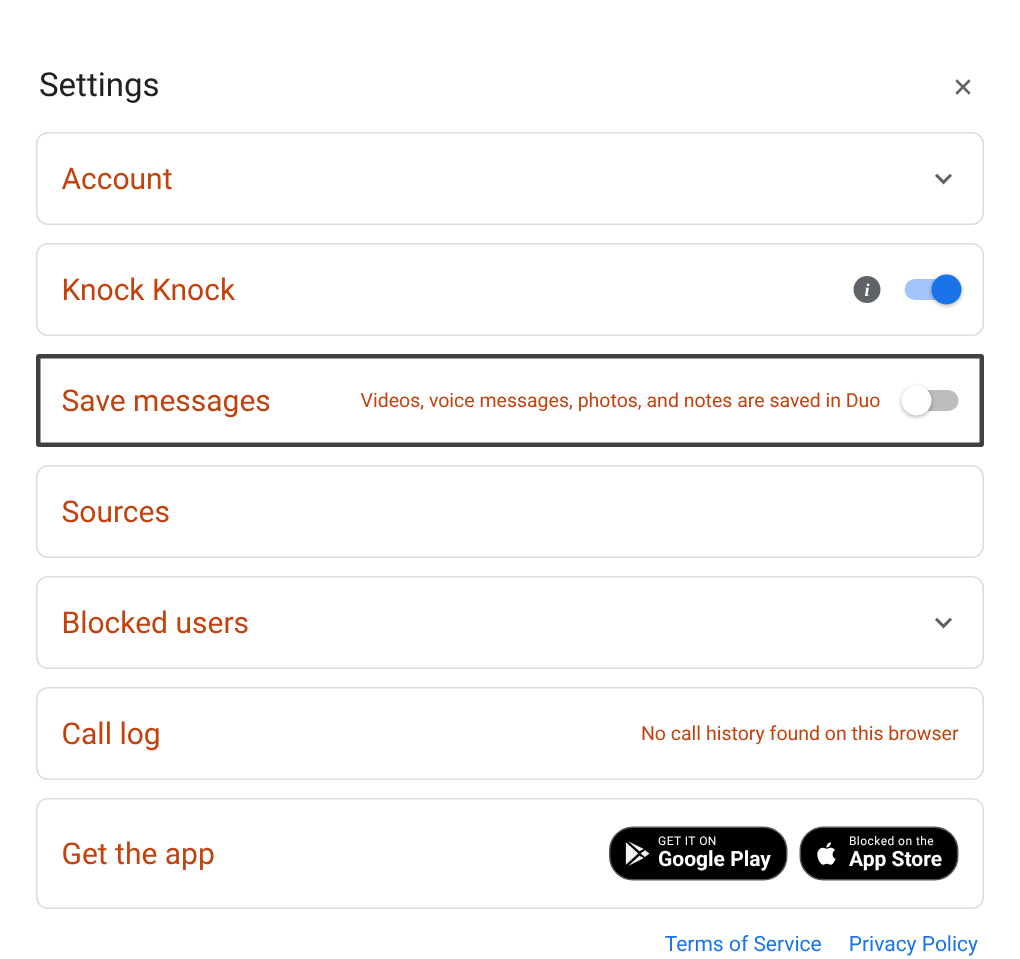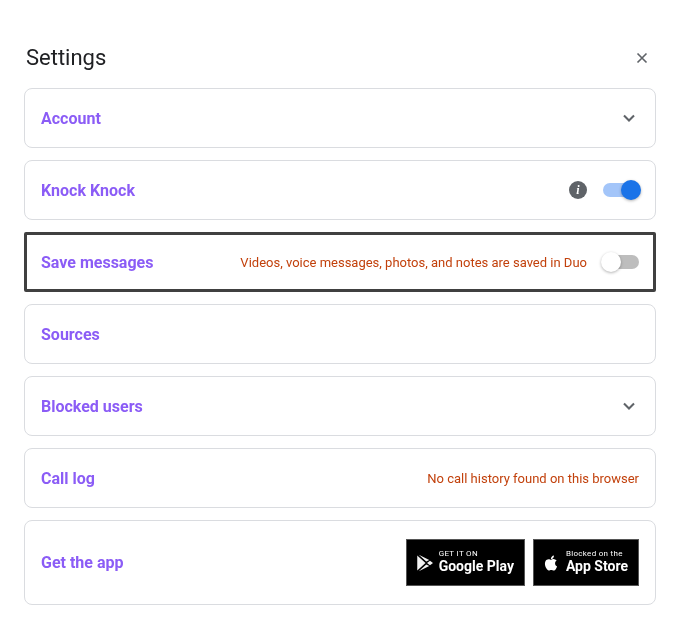--- a/index.html
+++ b/index.html
@@ -39,23 +39,22 @@
       border: 1px solid #dadce0;
       border-radius: 8px;
       margin-bottom: 12px;
       padding: 18px 16px;
       display: flex;
       align-items: center;
       justify-content: space-between;
       min-height: 60px;
     }
     .card-label {
-      font-size: 16px;
-      color: #8b5cf6;
-      font-weight: bold;
+      font-size: 20px;
+      color: #c2410c;
     }
     .card-desc {
       font-size: 13px;
       color: #c2410c;
     }
     .right-group {
       display: flex;
       align-items: center;
       gap: 16px;
     }
@@ -118,27 +117,27 @@
       left: -2px;
       box-shadow: 0 1px 3px rgba(0,0,0,0.3);
     }
     .store-buttons {
       display: flex;
       gap: 8px;
     }
     .store-btn {
       background: #000;
       color: #fff;
-      border-radius: 0;
+      border-radius: 16px;
       padding: 6px 10px 6px 8px;
       display: flex;
       align-items: center;
       gap: 6px;
       cursor: pointer;
-      height: 47px;
+      height: 36px;
       border: 1px solid #555;
     }
     .store-btn-text {
       display: flex;
       flex-direction: column;
       line-height: 1.1;
       text-align: left;
     }
     .store-small {
       font-size: 8px;
@@ -237,13 +236,17 @@
             <path d="M18.71 19.5c-.83 1.24-1.71 2.45-3.05 2.47-1.34.03-1.77-.79-3.29-.79-1.53 0-2 .77-3.27.82-1.31.05-2.3-1.32-3.14-2.53C4.25 17 2.94 12.45 4.7 9.39c.87-1.52 2.43-2.48 4.12-2.51 1.28-.02 2.5.87 3.29.87.78 0 2.26-1.07 3.81-.91.65.03 2.47.26 3.64 1.98-.09.06-2.17 1.28-2.15 3.81.03 3.02 2.65 4.03 2.68 4.04-.03.07-.42 1.44-1.38 2.83M13 3.5c.73-.83 1.94-1.46 2.94-1.5.13 1.17-.34 2.35-1.04 3.19-.69.85-1.83 1.51-2.95 1.42-.15-1.15.41-2.35 1.05-3.11z"></path>
           </svg>
         <div class="store-btn-text">
           <span class="store-small">Blocked on the</span>
           <span class="store-large">App Store</span>
         </div>
       </div>
     </div>
   </div>
 
+  <div class="footer-links">
+    <span class="footer-link">Terms of Service</span>
+    <span class="footer-link">Privacy Policy</span>
+  </div>
 </div>
 
 </body></html>

